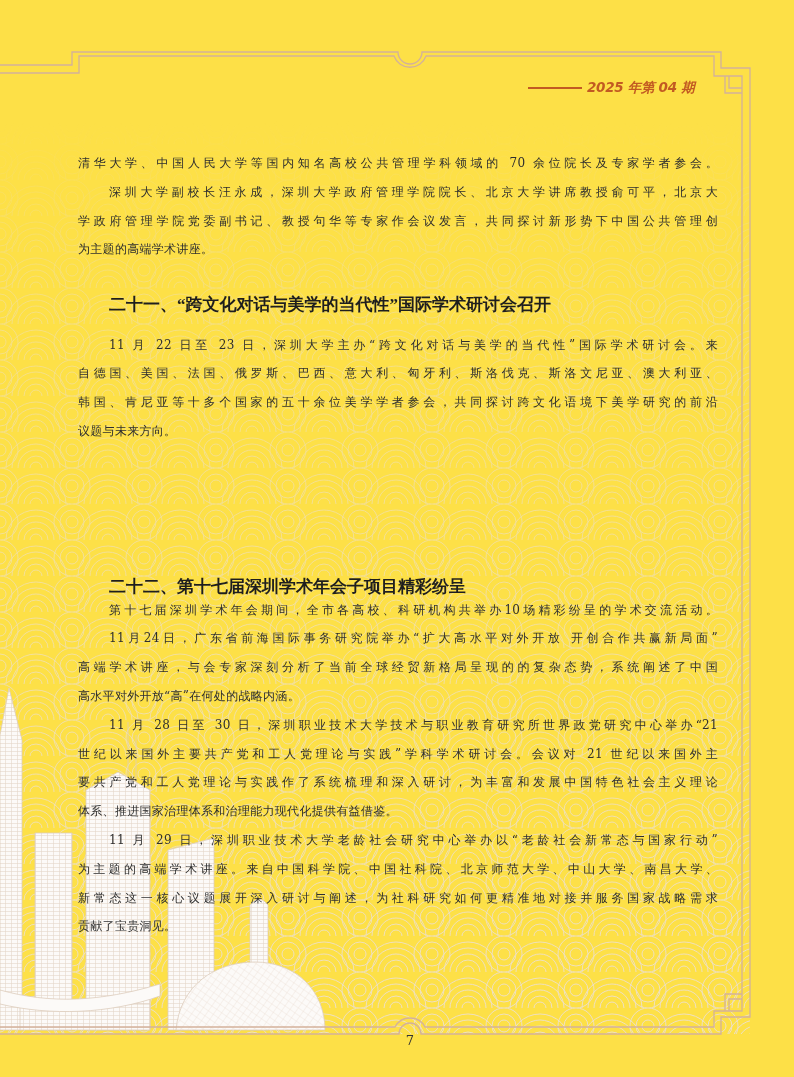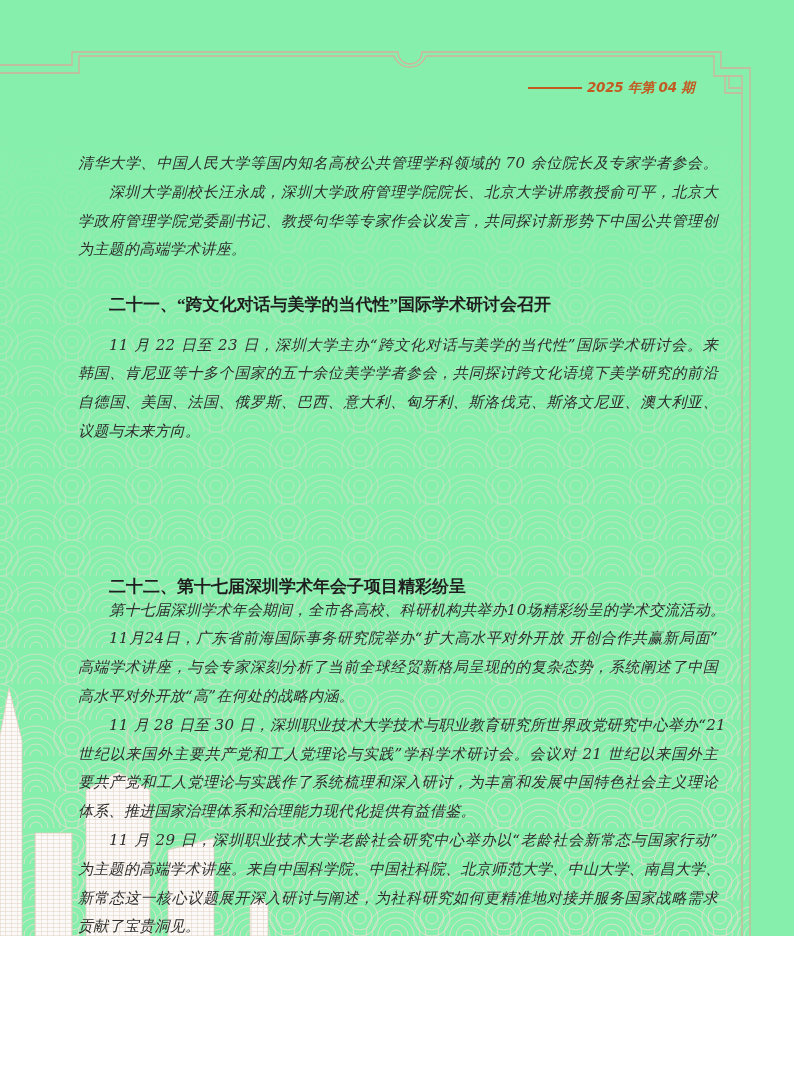--- a/index.html
+++ b/index.html
@@ -1,20 +1,20 @@
 <!DOCTYPE html>
 <html><head>
   <meta charset="utf-8">
   <style>
     html, body { margin: 0; padding: 0; background: #ffffff; }
     .page {
       position: relative;
       width: 794px;
-      height: 936px;
-      background: #86efac;
+      height: 1077px;
+      background: #fde047;
       overflow: hidden;
       font-family: "DejaVu Serif", "Liberation Serif", serif;
       color: #2e2e2e;
     }
     .layer { position: absolute; left: 0; top: 0; }
     .hdr {
       position: absolute;
       top: 79px;
       left: 528px;
       height: 18px;
@@ -28,25 +28,24 @@
       font-style: italic;
       font-size: 13.5px;
       color: #c25a22;
       letter-spacing: -0.3px;
       white-space: nowrap;
     }
     .block { position: absolute; left: 78px; width: 640px; }
     .line {
       height: 28.8px;
       line-height: 28.8px;
-      font-size: 15px;
+      font-size: 12px;
       white-space: nowrap;
       text-align: left;
       letter-spacing: 0.3px;
-      font-style: italic;
     }
     .line.j { text-align: justify; text-align-last: justify; text-justify: inter-character; }
     .line.ind { padding-left: 31px; }
     .heading {
       position: absolute;
       left: 109px;
       font-family: Liberation Serif, serif;
       font-weight: bold;
       font-size: 17px;
       line-height: 28.8px;
@@ -140,22 +139,22 @@
       <div class="line j ind">深圳大学副校长汪永成，深圳大学政府管理学院院长、北京大学讲席教授俞可平，北京大</div>
       <div class="line j">学政府管理学院党委副书记、教授句华等专家作会议发言，共同探讨新形势下中国公共管理创</div>
       <div class="line">为主题的高端学术讲座。</div>
     </div>
   </div>
 
   <div class="heading" style="top:291px;">二十一、“跨文化对话与美学的当代性”国际学术研讨会召开</div>
   <div class="block" style="top:330.6px;">
     <div>
       <div class="line j ind">11 月 22 日至 23 日，深圳大学主办“跨文化对话与美学的当代性”国际学术研讨会。来</div>
+      <div class="line j">自德国、美国、法国、俄罗斯、巴西、意大利、匈牙利、斯洛伐克、斯洛文尼亚、澳大利亚、</div>
       <div class="line j">韩国、肯尼亚等十多个国家的五十余位美学学者参会，共同探讨跨文化语境下美学研究的前沿</div>
-      <div class="line j">自德国、美国、法国、俄罗斯、巴西、意大利、匈牙利、斯洛伐克、斯洛文尼亚、澳大利亚、</div>
       <div class="line">议题与未来方向。</div>
     </div>
   </div>
 
   <div class="heading" style="top:563.6px;margin-top:9px;">二十二、第十七届深圳学术年会子项目精彩纷呈</div>
   <div class="block" style="top:595.6px;">
     <div>
       <div class="line j ind">第十七届深圳学术年会期间，全市各高校、科研机构共举办10场精彩纷呈的学术交流活动。</div>
     </div>
     <div>

